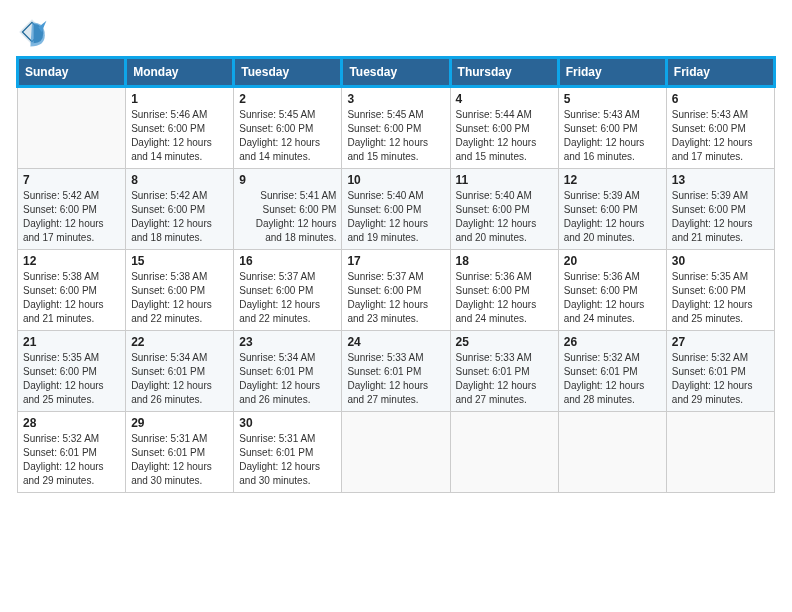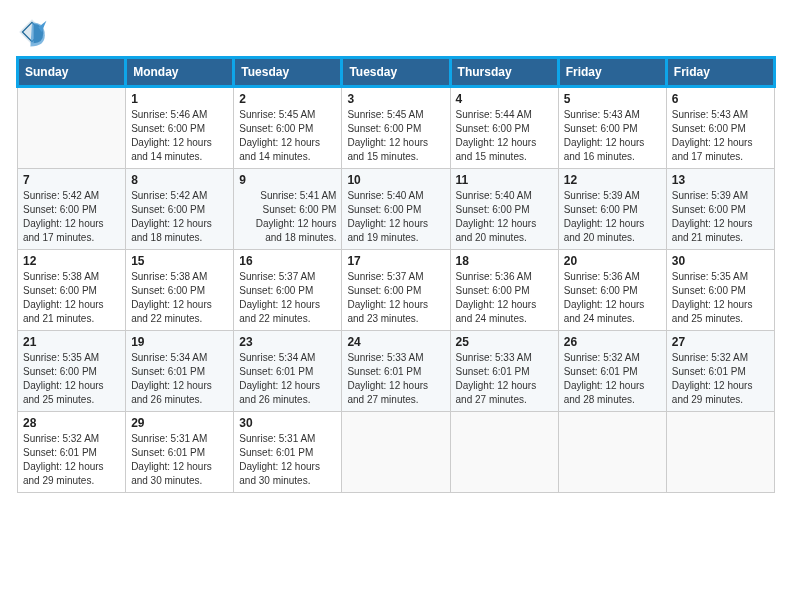--- a/index.html
+++ b/index.html
@@ -271,21 +271,21 @@
       </tr>
       <tr>
         <td>
           <span class="day-number">21</span>
           <div class="day-info" style="white-space: pre-line;">Sunrise: 5:35 AM
 Sunset: 6:00 PM
 Daylight: 12 hours
 and 25 minutes.</div>
         </td>
         <td>
-          <span class="day-number">19</span>
+          <span class="day-number">22</span>
           <div class="day-info" style="white-space: pre-line;">Sunrise: 5:34 AM
 Sunset: 6:01 PM
 Daylight: 12 hours
 and 26 minutes.</div>
         </td>
         <td>
           <span class="day-number">23</span>
           <div class="day-info" style="white-space: pre-line;">Sunrise: 5:34 AM
 Sunset: 6:01 PM
 Daylight: 12 hours

